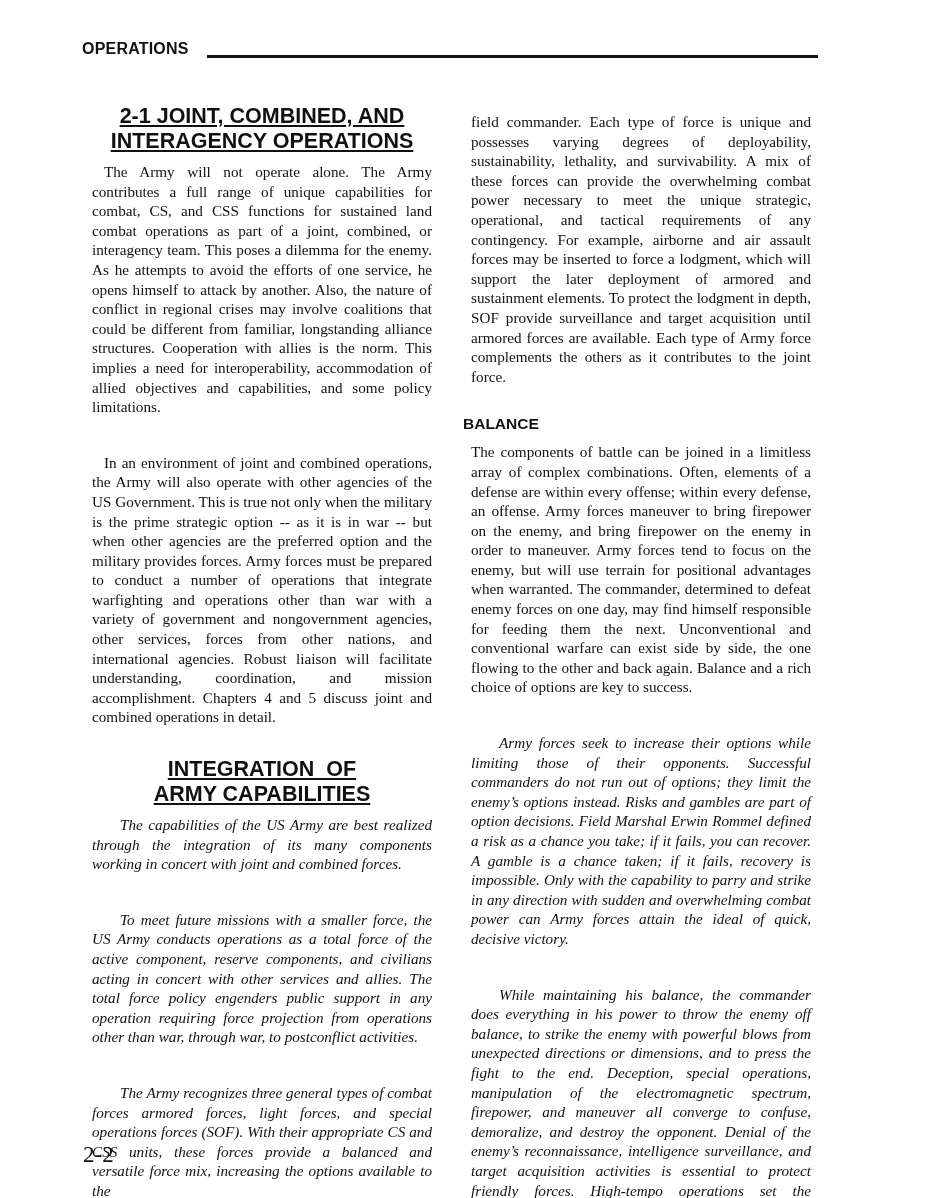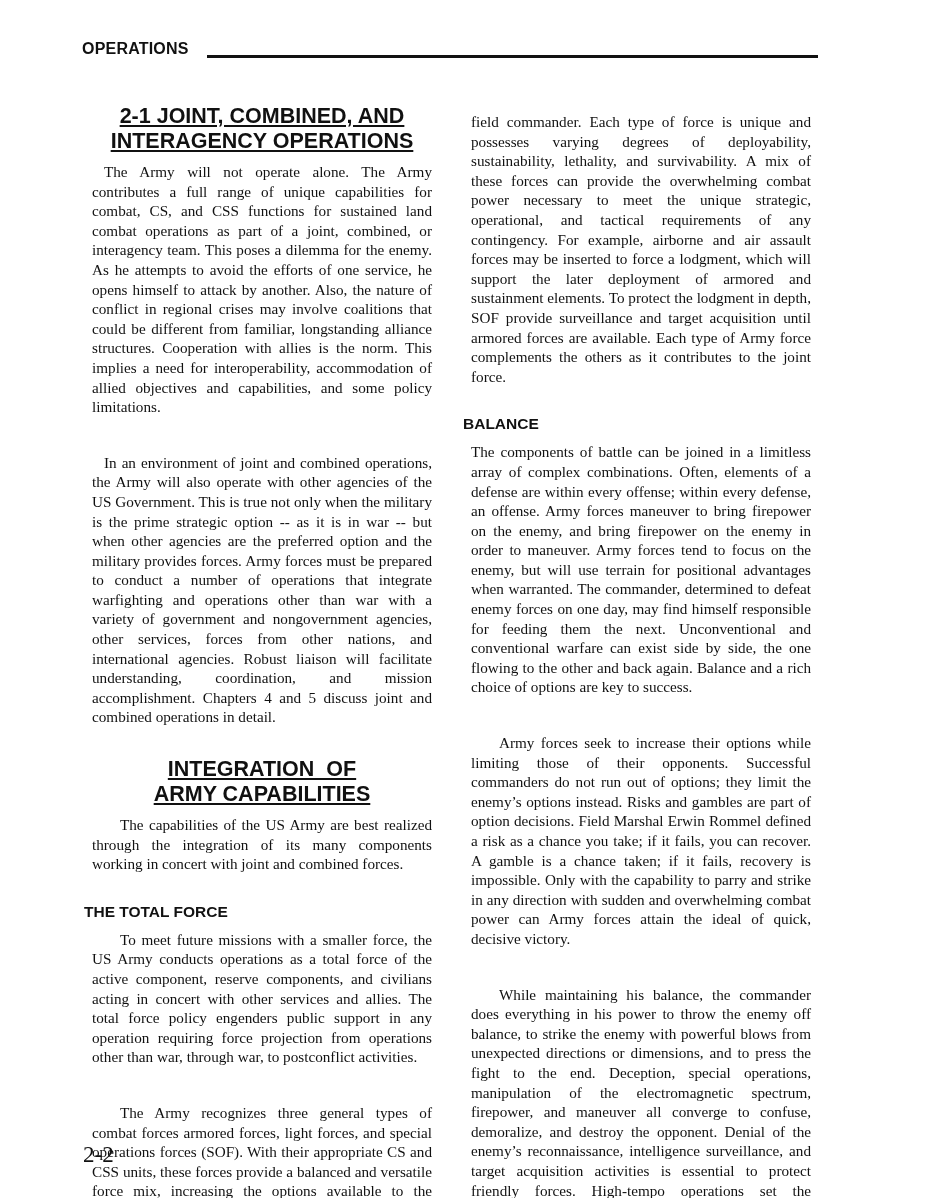--- a/index.html
+++ b/index.html
@@ -18,21 +18,21 @@
     .section-title {
       font-family: "Liberation Sans", sans-serif; font-weight: bold; font-size: 21.5px;
       line-height: 25px; text-align: center; margin: 0; text-decoration: underline;
     }
     .subhead {
       font-family: "Liberation Sans", sans-serif; font-weight: bold; font-size: 15.5px;
       line-height: 20px; margin: 0;
     }
     p { margin: 8px; text-align: justify; }
     .indent1 { text-indent: 12px; }
-    .indent2 { text-indent: 28px; }
+    .indent2 { text-indent: 28px; font-style: italic; }
     .page-number {
       position: absolute; left: 83px; top: 1142px;
       font-family: "Liberation Serif", serif; font-size: 23px;
     }
   </style>
 </head>
 <body>
 
 <div class="running-head">OPERATIONS</div>
 <div class="head-rule"></div>
@@ -47,21 +47,20 @@
   <p class="indent1">In an environment of joint and combined operations, the Army will also operate with other agencies of the US Government. This is true not only when the military is the prime strategic option -- as it is in war -- but when other agencies are the preferred option and the military provides forces. Army forces must be prepared to conduct a number of operations that integrate warfighting and operations other than war with a variety of government and nongovernment agencies, other services, forces from other nations, and international agencies. Robust liaison will facilitate understanding, coordination, and mission accomplishment. Chapters 4 and 5 discuss joint and combined operations in detail.</p>
 
   <div style="height:22px"></div>
   <h1 class="section-title">
     <span style="white-space:pre">INTEGRATION  OF</span><br>
     <span>ARMY CAPABILITIES</span>
   </h1>
   <p class="indent2">The capabilities of the US Army are best realized through the integration of its many components working in concert with joint and combined forces.</p>
 
   <div style="height:20px"></div>
-  <h2 class="subhead">THE TOTAL FORCE</h2>
   <p class="indent2">To meet future missions with a smaller force, the US Army conducts operations as a total force of the active component, reserve components, and civilians acting in concert with other services and allies. The total force policy engenders public support in any operation requiring force projection from operations other than war, through war, to postconflict activities.</p>
 
   <div style="height:20px"></div>
   <p class="indent2" style="text-align-last:justify">The Army recognizes three general types of combat forces armored forces, light forces, and special operations forces (SOF). With their appropriate CS and CSS units, these forces provide a balanced and versatile force mix, increasing the options available to the</p>
 </div>
 
 <div class="col col-right">
   <p>field commander. Each type of force is unique and possesses varying degrees of deployability, sustainability, lethality, and survivability. A mix of these forces can provide the overwhelming combat power necessary to meet the unique strategic, operational, and tactical requirements of any contingency. For example, airborne and air assault forces may be inserted to force a lodgment, which will support the later deployment of armored and sustainment elements. To protect the lodgment in depth, SOF provide surveillance and target acquisition until armored forces are available. Each type of Army force complements the others as it contributes to the joint force.</p>
 
   <div style="height:20px"></div>

